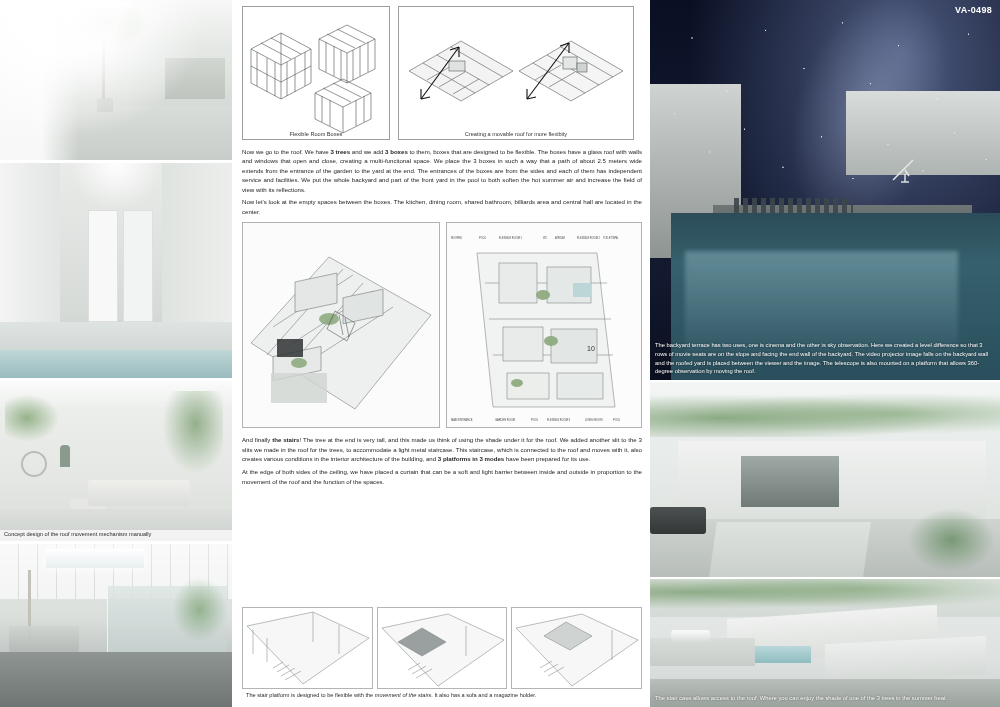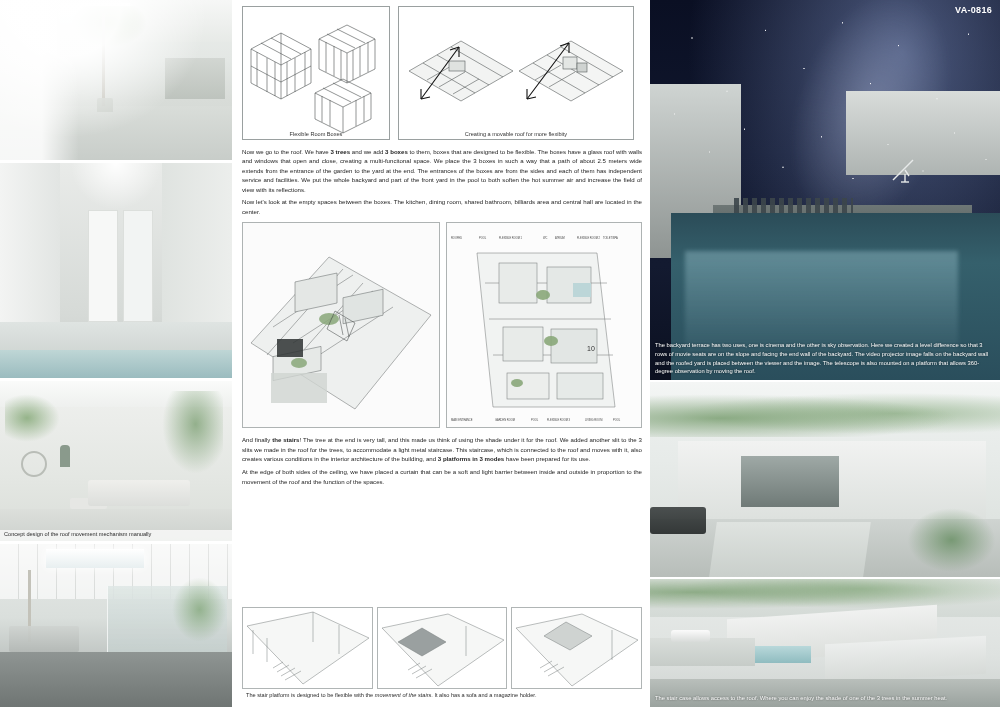--- a/index.html
+++ b/index.html
@@ -474,21 +474,21 @@
           <svg width="36" height="36" viewBox="0 0 36 36">
             <g stroke="#e7eaea" stroke-width="1.4" fill="none">
               <path d="M6 28 L26 8"></path>
               <path d="M18 18 L22 24"></path>
               <path d="M14 30 L22 30"></path>
               <path d="M18 30 L18 22"></path>
             </g>
           </svg>
         </div>
       </div>
-      <div class="code">VA-0816</div>
+      <div class="code">VA-0498</div>
       <div class="ovcap" style="bottom:2px; left:2px; right:2px;">The backyard terrace has two uses, one is cinema and the other is sky observation. Here we created a level difference so that 3 rows of movie seats are on the slope and facing the end wall of the backyard. The video projector image falls on the backyard wall and the roofed yard is placed between the viewer and the image. The telescope is also mounted on a platform that allows 360-degree observation by moving the roof.</div>
     </div>
 
     <div class="img-cell" style="position:absolute;left:0;top:382px;width:350px;height:195px;">
       <div class="ph ext">
         <div class="sky"></div>
           <div class="greenTop"></div>
         <div class="house"></div>
           <div class="opening"></div>
         <div class="ground"></div>

